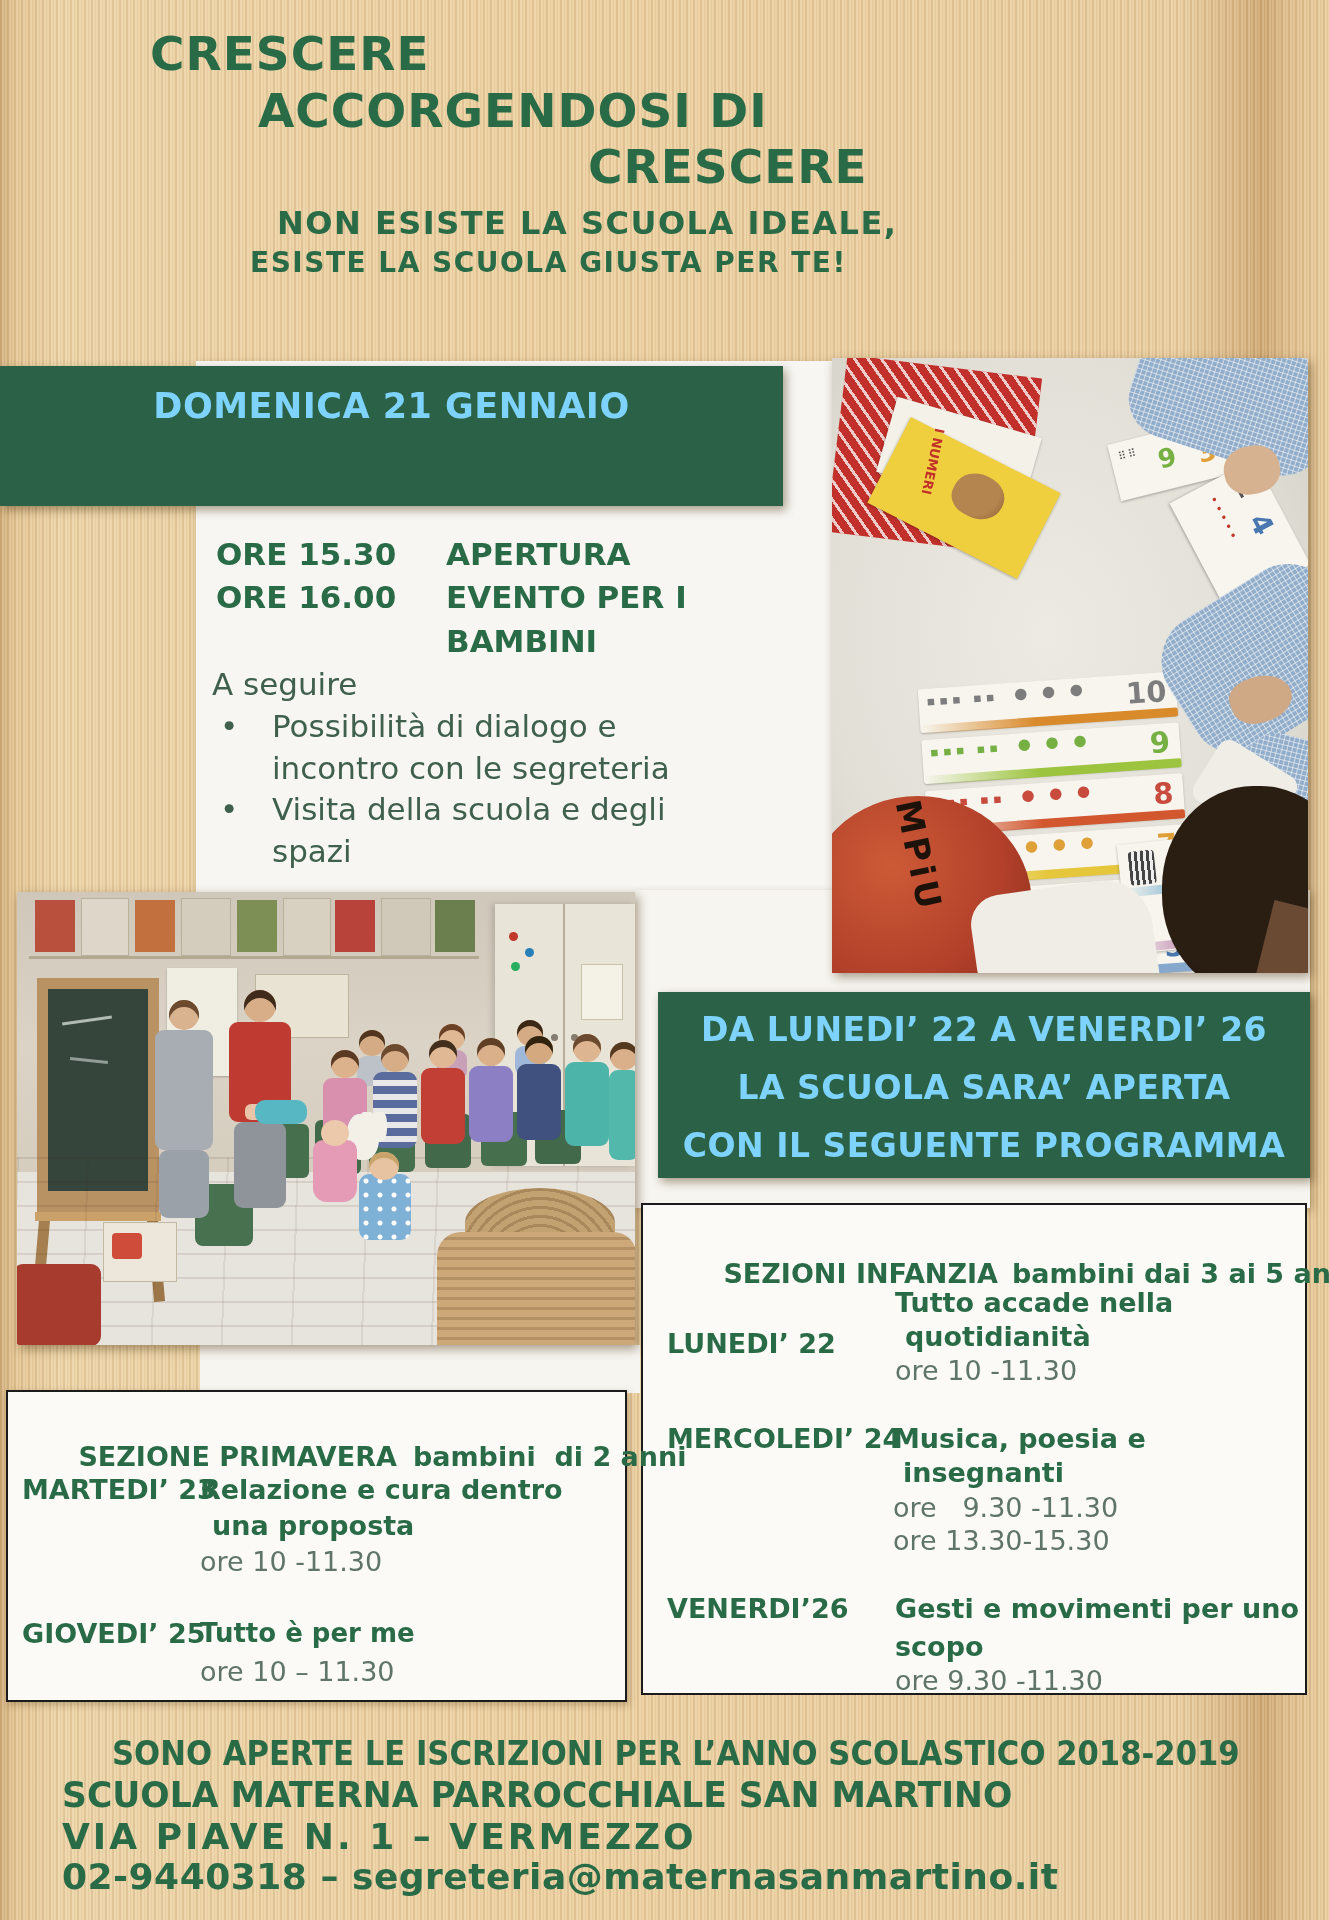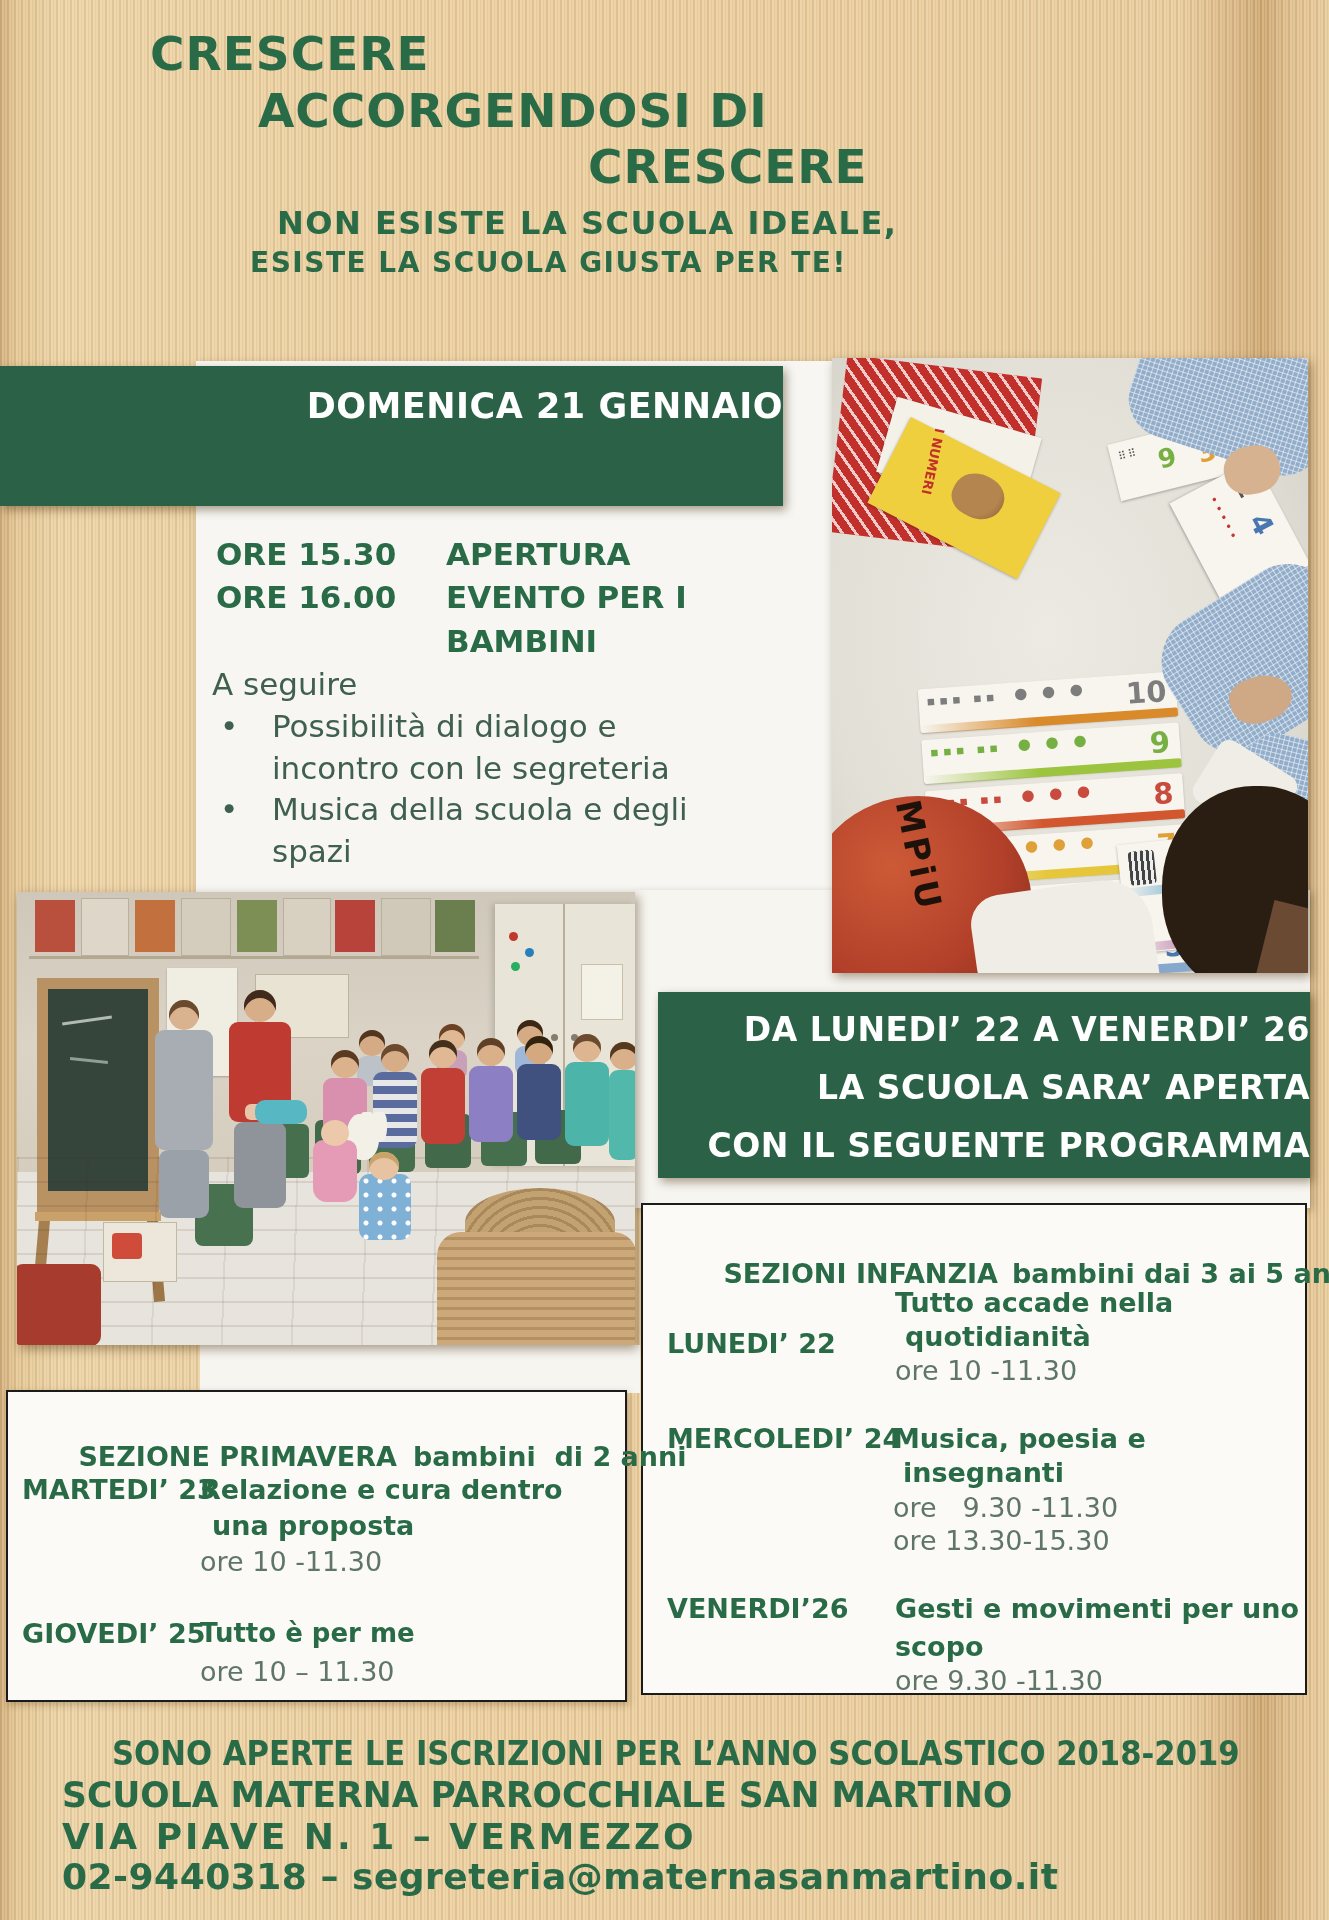--- a/index.html
+++ b/index.html
@@ -5,21 +5,21 @@
   html,body{margin:0;padding:0;background:#c9b086;}
   .poster{
     position:relative;width:1329px;height:1920px;overflow:hidden;
     font-family:"DejaVu Sans","Liberation Sans",sans-serif;
     background:
       repeating-linear-gradient(90deg, rgba(110,72,30,.10) 0 2px, rgba(255,248,232,.16) 2px 4px, rgba(110,72,30,.04) 4px 5px, rgba(255,248,232,.10) 5px 7px),
       linear-gradient(90deg,#d2ae7c 0px,#e4c694 16px,#ecd3a6 60px,#eccf9f 520px,#e9cd9e 1180px,#d8b583 1242px,#cfa873 1262px,#e0bf8e 1290px,#e8cc9b 1329px);
   }
   .paper{position:absolute;background:#f7f6f2;box-shadow:2px 3px 8px rgba(82,52,12,.35);}
   .flat{position:absolute;background:#f6f5f0;}
-  .banner{position:absolute;background:#2b6247;box-shadow:3px 4px 9px rgba(70,44,10,.45);color:#ffffff;text-align:right;}
+  .banner{position:absolute;background:#2b6247;box-shadow:3px 4px 9px rgba(70,44,10,.45);color:#7dd3fc;text-align:center;}
   .banner div{position:absolute;width:100%;font-weight:bold;letter-spacing:.5px;white-space:pre;}
   .bordered{border:2px solid #1b1b1b;box-sizing:border-box;}
   .txt{position:absolute;white-space:pre;}
   .g{color:#2a6b47;font-weight:bold;}
   .body-green{color:#3f604d;}
   .time{color:#5f7568;}
   .photo{position:absolute;overflow:hidden;box-shadow:3px 4px 10px rgba(70,44,10,.45);background:#e7e4dd;}
   .photo *{position:absolute;}
   
   #puzzle-rows{position:absolute;left:96px;top:322px;width:258px;transform:rotate(-4deg);}
@@ -58,21 +58,21 @@
   <div class="txt g" style="left:216px;top:536px;font-size:31px;">ORE 15.30</div>
   <div class="txt g" style="left:446px;top:536px;font-size:31px;">APERTURA</div>
   <div class="txt g" style="left:216px;top:579px;font-size:31px;">ORE 16.00</div>
   <div class="txt g" style="left:446px;top:579px;font-size:31px;">EVENTO PER I</div>
   <div class="txt g" style="left:446px;top:623px;font-size:31px;">BAMBINI</div>
   <div class="txt body-green" style="left:212px;top:666px;font-size:31px;">A seguire</div>
   <div class="txt body-green" style="left:220px;top:708px;font-size:31px;">•</div>
   <div class="txt body-green" style="left:272px;top:708px;font-size:31px;">Possibilità di dialogo e</div>
   <div class="txt body-green" style="left:272px;top:750px;font-size:31px;">incontro con le segreteria</div>
   <div class="txt body-green" style="left:220px;top:791px;font-size:31px;">•</div>
-  <div class="txt body-green" style="left:272px;top:791px;font-size:31px;">Musica della scuola e degli</div>
+  <div class="txt body-green" style="left:272px;top:791px;font-size:31px;">Visita della scuola e degli</div>
   <div class="txt body-green" style="left:272px;top:833px;font-size:31px;">spazi</div>
 
   <div class="photo" style="left:832px;top:358px;width:476px;height:615px;">
     <div style="left:0;top:0;width:476px;height:615px;background:radial-gradient(ellipse at 45% 45%, #edeae3 0%, #e2dfd7 60%, #cfccc3 100%);"></div>
 
     <div style="left:4px;top:8px;width:196px;height:178px;background:#c1302a;transform:rotate(7deg);background-image:repeating-linear-gradient(48deg, rgba(255,255,255,.75) 0 3px, transparent 3px 11px);"></div>
     <div style="left:52px;top:58px;width:150px;height:78px;background:#f4f1e8;transform:rotate(16deg);box-shadow:0 1px 3px rgba(0,0,0,.3);"></div>
     <div style="left:48px;top:92px;width:168px;height:96px;background:#f0cf3e;transform:rotate(27deg);box-shadow:0 1px 3px rgba(0,0,0,.3);">
       <span style="left:6px;top:22px;color:#c1302a;font-weight:bold;font-size:13px;transform:rotate(75deg);display:block;white-space:pre;">I NUMERI</span>
       <span style="left:70px;top:18px;width:52px;height:44px;background:radial-gradient(circle at 40% 40%, #b4854f 0 60%, #8a5f33 100%);border-radius:50% 45% 50% 40%;display:block;"></span>

